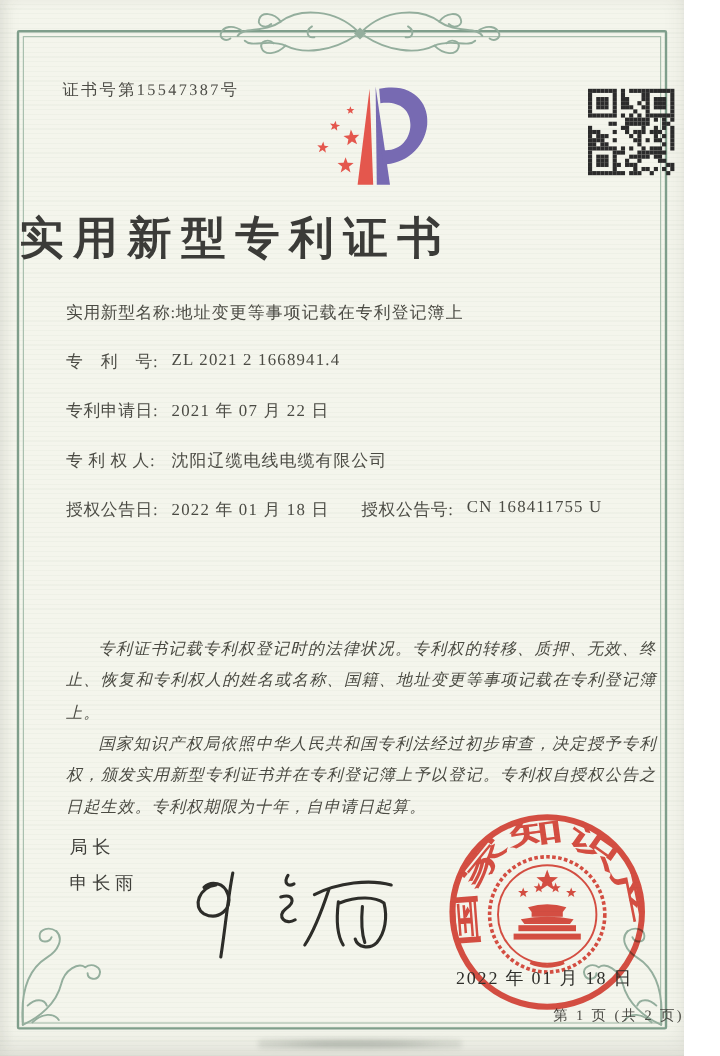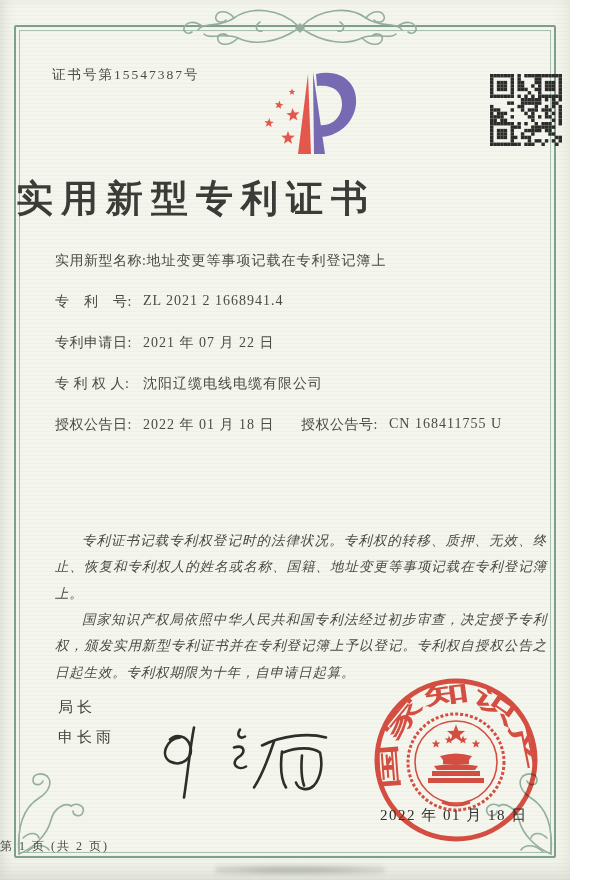--- a/index.html
+++ b/index.html
@@ -42,21 +42,21 @@
   .body-text{
     position:absolute; left:55px; top:528px; width:492px;
     font-size:13.5px; line-height:1.95; letter-spacing:.8px; color:#4a4a42;
     font-style:italic;
   }
   .body-text p{margin:0; text-indent:2em; text-align:justify;}
   .signer{position:absolute; left:58px; top:692px; font-size:15px; letter-spacing:4px; color:#3f3f3a; line-height:30px;}
   .signature{position:absolute; left:150px; top:720px; width:185px; height:88px; z-index:3;}
   .seal{position:absolute; left:366px; top:670px; width:180px; height:180px; mix-blend-mode:multiply; opacity:.92; z-index:2;}
   .seal-date{position:absolute; left:380px; top:806px; font-size:15px; letter-spacing:1.5px; color:#2f2f2b; z-index:4;}
-  .footer{position:absolute; left:0; top:838px; width:100%; text-align:left; font-size:12px; letter-spacing:2px; color:#4a4a44;}
+  .footer{position:absolute; left:0; top:838px; width:100%; text-align:right; font-size:12px; letter-spacing:2px; color:#4a4a44;}
   .smudge{
     position:absolute; left:215px; top:863px; width:170px; height:14px; border-radius:7px;
     background:radial-gradient(ellipse at 30% 50%, rgba(90,100,90,.35), rgba(0,0,0,0) 60%),
                radial-gradient(ellipse at 70% 50%, rgba(90,100,90,.3), rgba(0,0,0,0) 60%);
     filter:blur(2px);
   }
   .green-stroke{stroke:#94ae9d; stroke-width:1.6; fill:none; stroke-linecap:round;}
   .sig-stroke{stroke:#2d2d29; stroke-width:2.6; fill:none; stroke-linecap:round; stroke-linejoin:round;}
 </style>
 </head>

